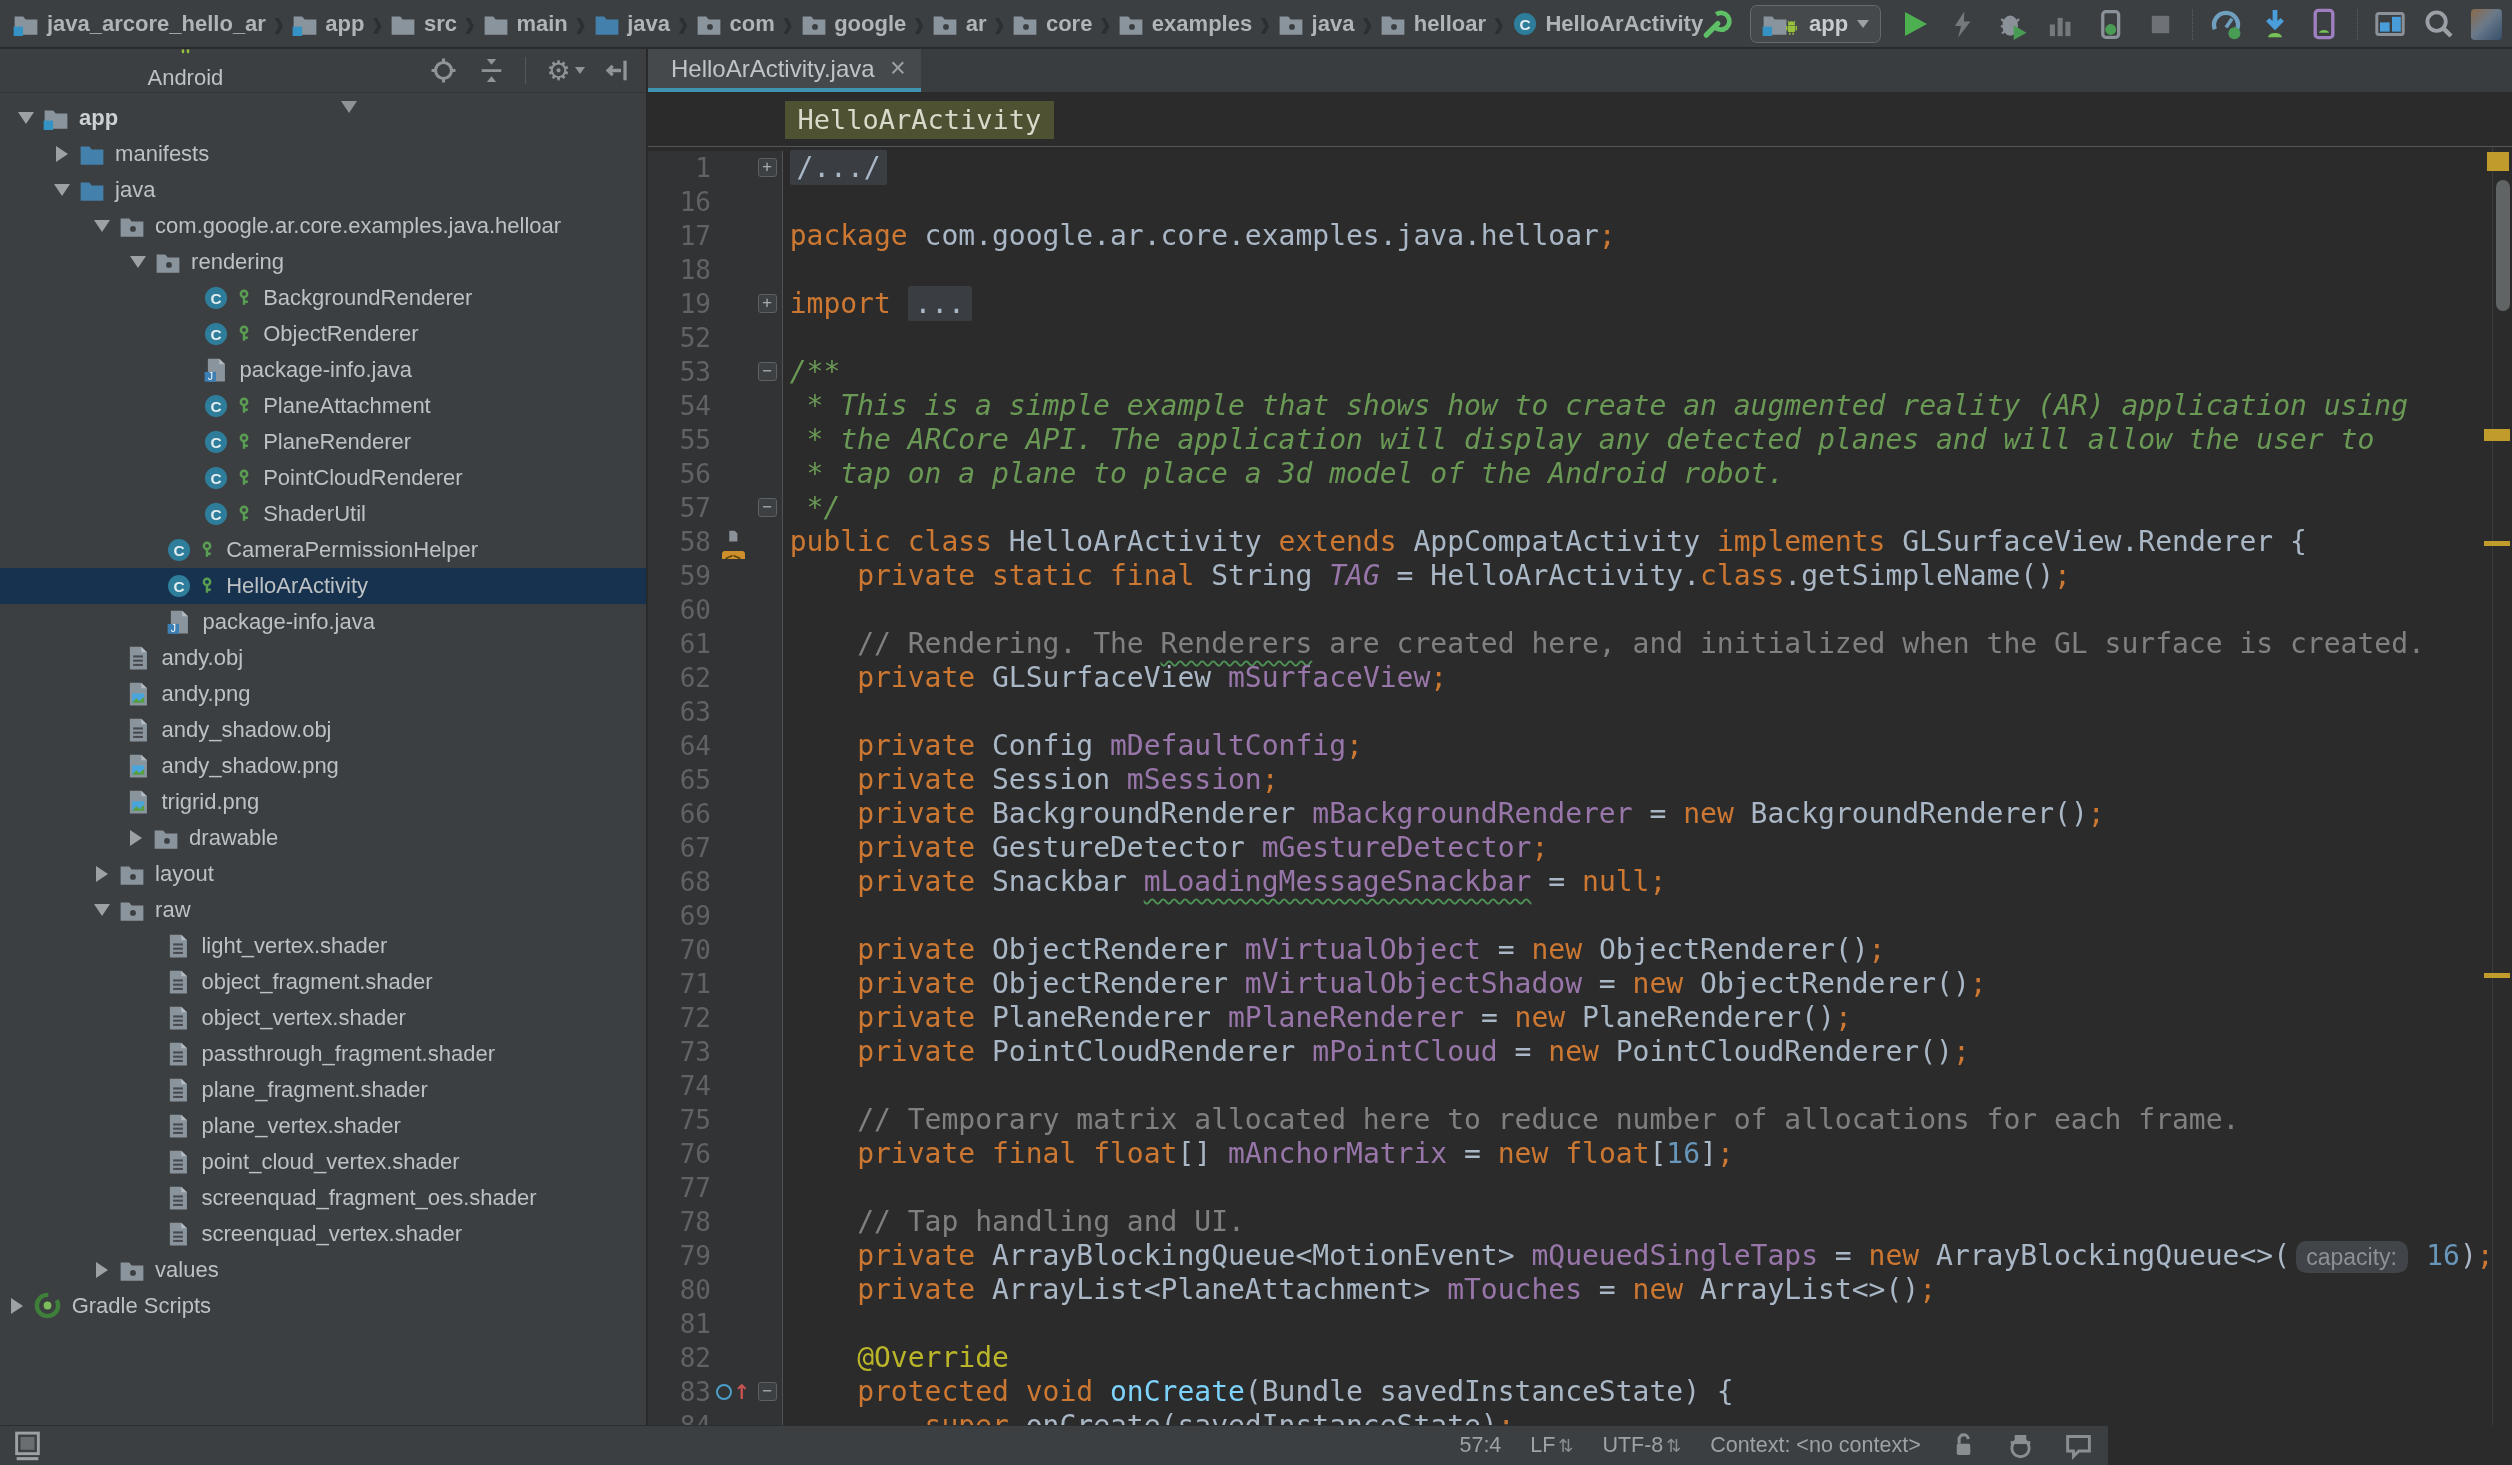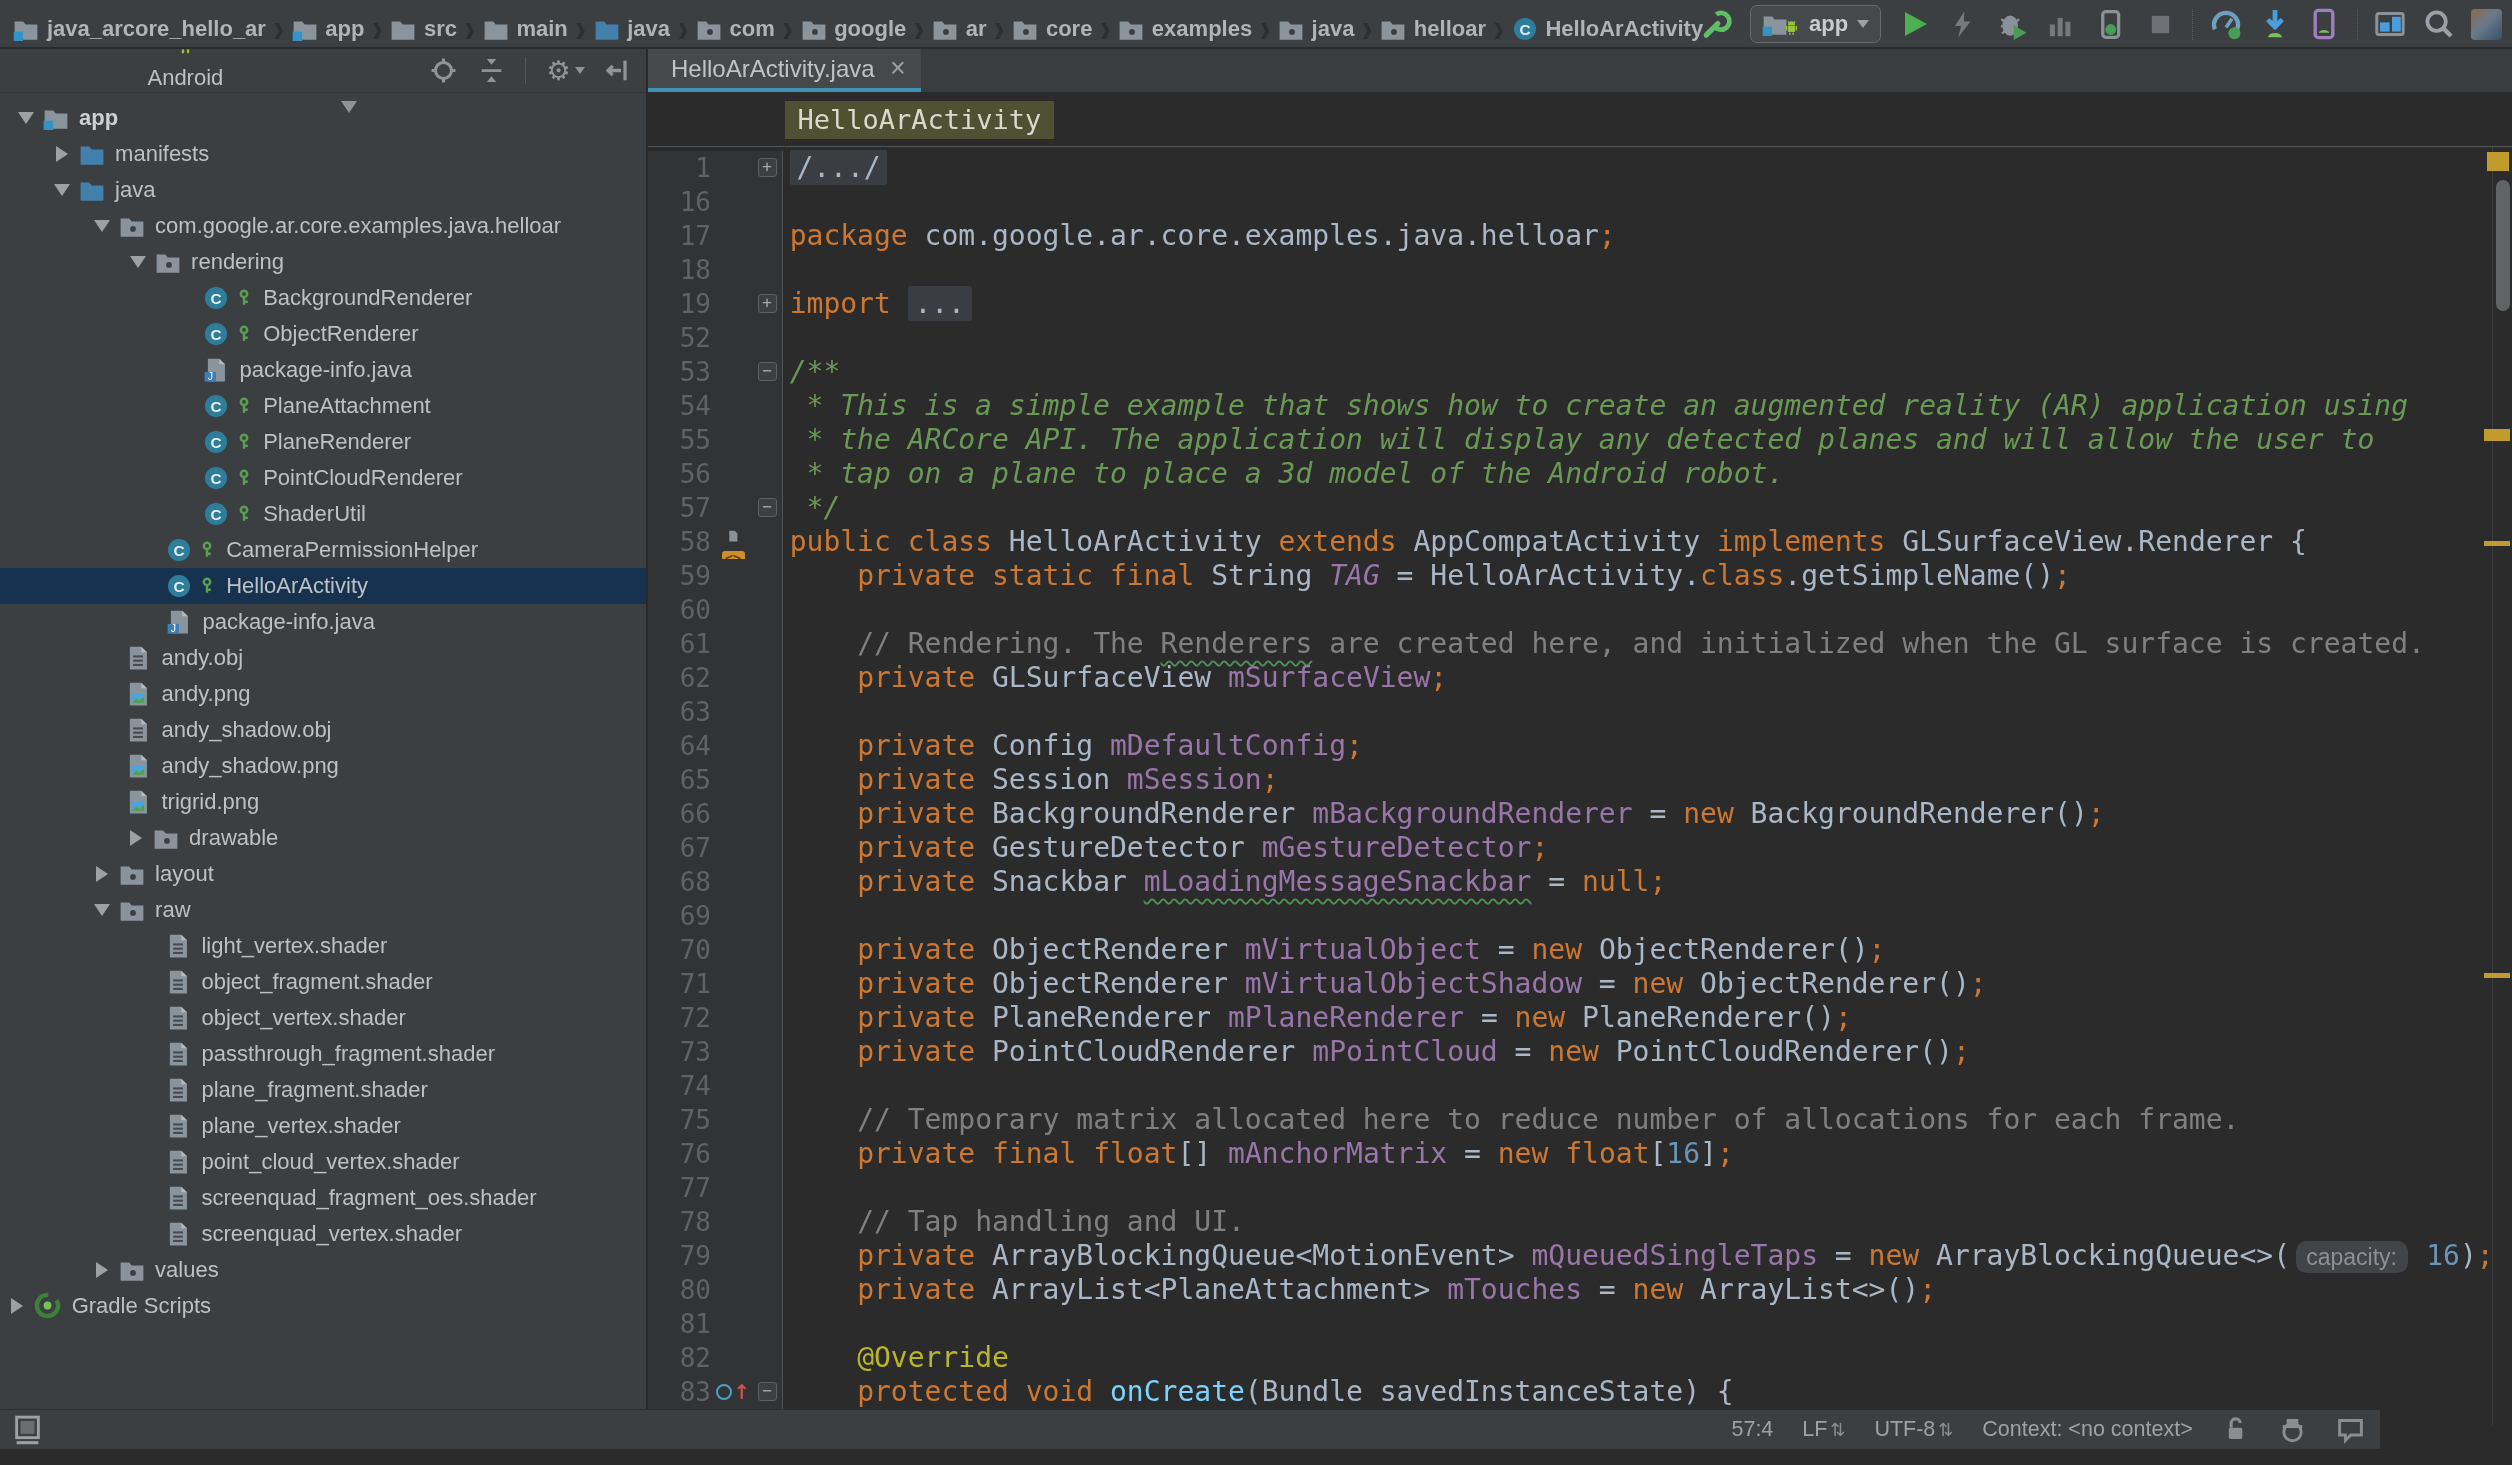--- a/index.html
+++ b/index.html
@@ -1,20 +1,20 @@
 <!DOCTYPE html>
 <html><head>
 <meta charset="utf-8">
 <style>
   html,body{margin:0;padding:0;background:#2B2B2B;}
   body{width:2512px;height:1465px;overflow:hidden;position:relative;
        font-family:"Liberation Sans",sans-serif;-webkit-font-smoothing:antialiased;}
   
   .navbar{position:absolute;left:0;top:0;width:2512px;height:48px;background:#3C3F41;
-          border-bottom:1px solid #282B2D;display:flex;align-items:flex-end;box-sizing:border-box;
+          border-bottom:1px solid #282B2D;display:flex;align-items:center;box-sizing:border-box;
           padding-left:13.4px;z-index:5;}
   .crumbs{display:flex;align-items:center;}
   .crumb{display:flex;align-items:center;gap:7.6px;color:#AFB4B7;font-size:22px;font-weight:700;cursor:default;}
   .crumb-sep{color:#2C2F31;font-size:32px;font-weight:700;margin:0 7.6px;display:inline-block;transform:scaleY(1.25);}
   .icon{display:inline-flex;align-items:center;justify-content:center;flex:none;}
   .toolbar{position:absolute;right:9.6px;top:0;height:48px;display:flex;align-items:center;gap:15.3px;}
   .tbtn{width:34px;height:34px;display:flex;align-items:center;justify-content:center;}
   .runconfig{height:36px;border:1.9px solid #666A6C;border-radius:6.7px;background:#46494B;
              display:flex;align-items:center;gap:8.6px;padding:0 11.5px;color:#C8CCCE;font-size:22px;font-weight:700;}
   .tsep{width:0;height:31px;border-left:1.9px dotted #5E6164;}
@@ -77,21 +77,21 @@
             font-family:"DejaVu Sans Mono",monospace;}
   .ovr-o{width:16px;height:16px;border:2.9px solid #4D9FCB;border-radius:50%;box-sizing:border-box;}
   .ovr-a{color:#C75450;font-size:20px;font-weight:700;font-family:"DejaVu Sans",sans-serif;line-height:1;}
   .stripe{position:absolute;right:0;top:98px;width:19px;bottom:0;background:#2B2B2B;
           border-left:1px solid #3A3C3E;}
   .inspsq{position:absolute;right:2.9px;top:4.8px;width:22px;height:19px;background:#C29B2D;}
   .thumb{position:absolute;right:1.9px;top:33px;width:14.3px;height:131px;background:#6B6E70;
          border-radius:7.6px;opacity:.85;}
   .smark{position:absolute;right:1.9px;width:26px;background:#C29B2D;}
   
-  .status{position:absolute;left:0;bottom:16px;width:2380px;height:40px;background:#3C3F41;
+  .status{position:absolute;left:0;bottom:0;width:2108px;height:40px;background:#3C3F41;
           border-top:1px solid #2B2D2F;display:flex;align-items:center;box-sizing:border-box;
           font-size:21.5px;color:#9DA2A5;z-index:5;}
   .sleft{margin-left:11.5px;display:flex;align-items:center;}
   .sright{margin-left:auto;display:flex;align-items:center;gap:29px;padding-right:15.3px;}
   .sitem{display:flex;align-items:center;gap:2.9px;}
   .updown{font-family:"DejaVu Sans",sans-serif;font-size:18px;color:#8A8E91;}
 </style>
 </head>
 <body>
 

